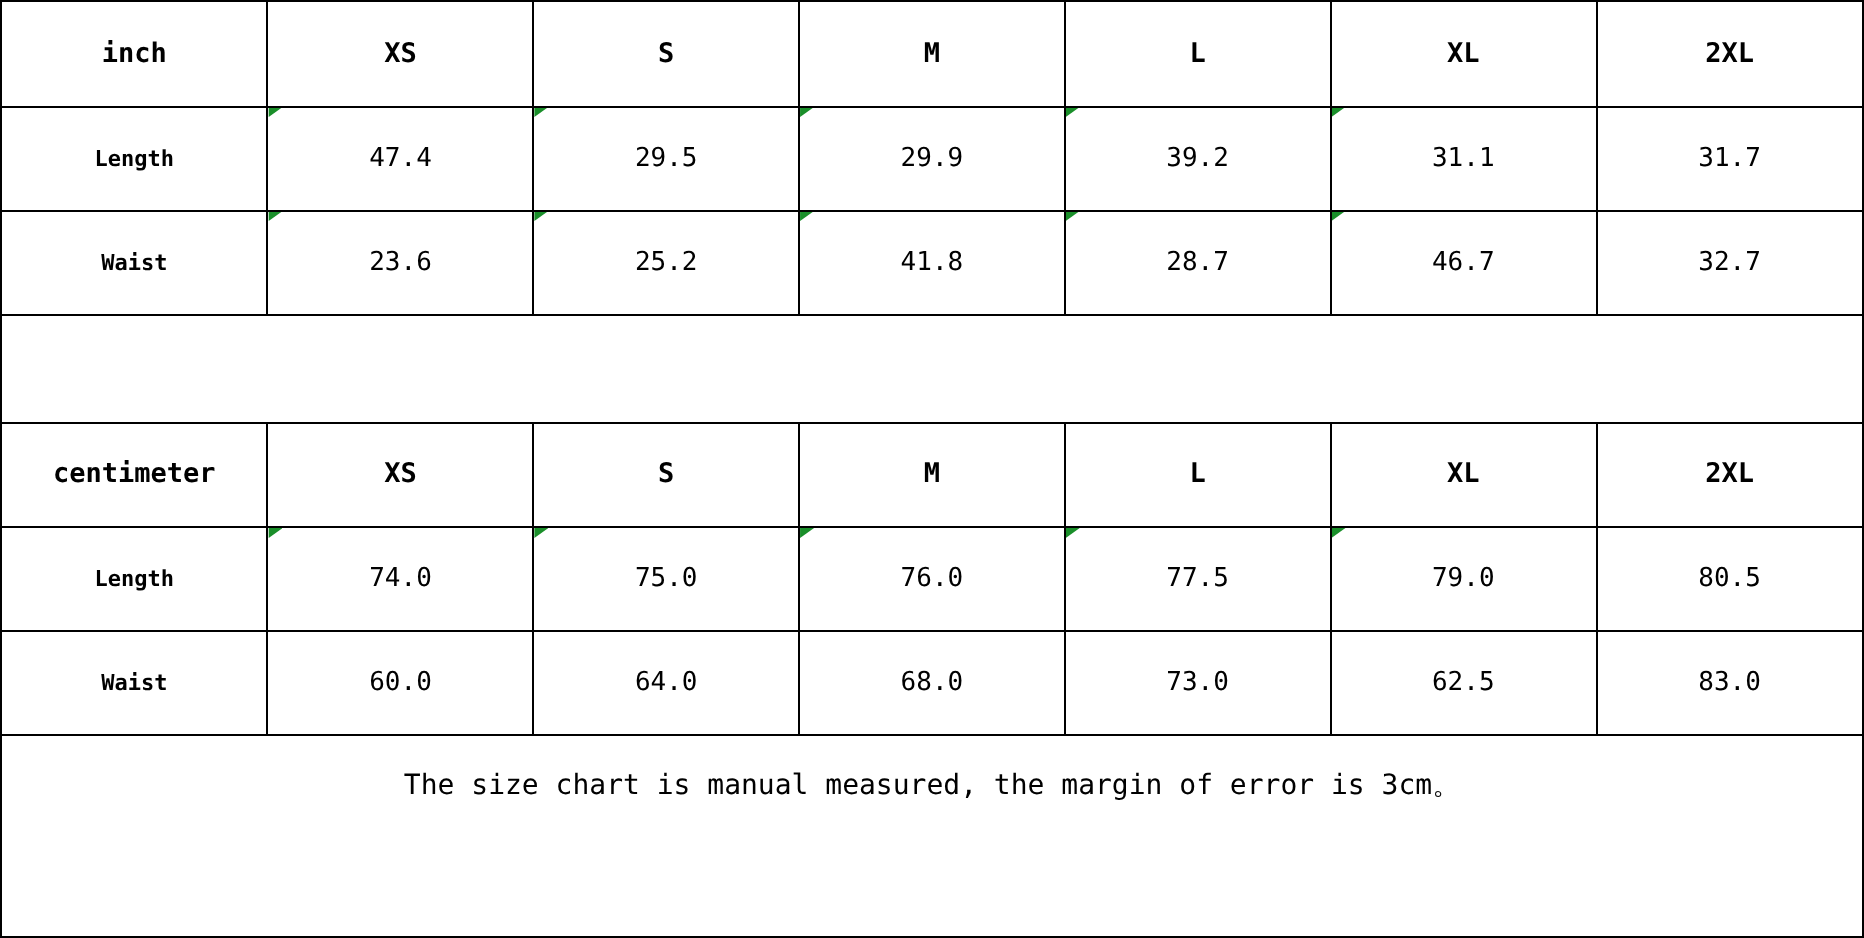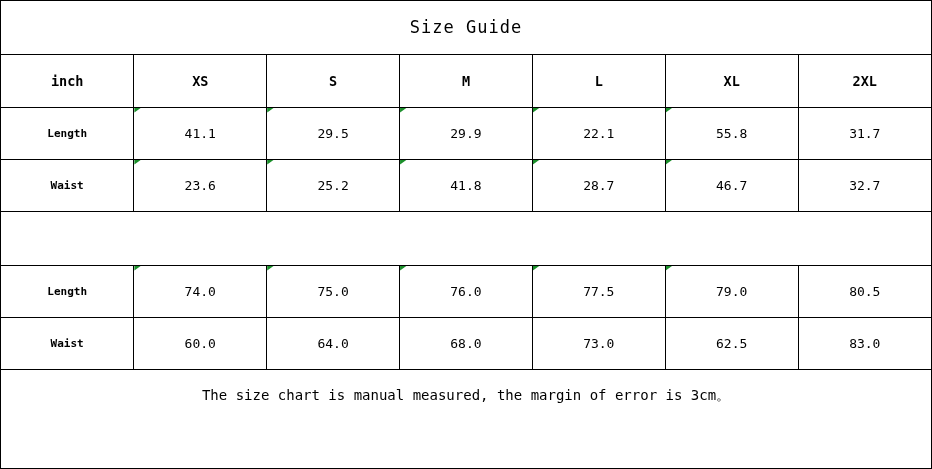--- a/index.html
+++ b/index.html
@@ -78,58 +78,66 @@
     height: 5px;
     background: #1a8f2a;
     clip-path: polygon(0 0, 100% 0, 0 100%);
   }
 </style>
 </head>
 <body>
 
 <div id="page">
 
-  <div class="title">Size Guide</div>
 
   <table class="size-table">
     <tbody>
         <tr class="hdr-row">
       <td>inch</td>
       <td>XS</td>
       <td>S</td>
       <td>M</td>
       <td>L</td>
       <td>XL</td>
       <td>2XL</td>
     </tr>
     <tr>
       <td class="row-label">Length</td>
-      <td class="mark">41.1</td>
+      <td class="mark">47.4</td>
       <td class="mark">29.5</td>
       <td class="mark">29.9</td>
-      <td class="mark">22.1</td>
-      <td class="mark">55.8</td>
+      <td class="mark">39.2</td>
+      <td class="mark">31.1</td>
       <td>31.7</td>
     </tr>
     <tr>
       <td class="row-label">Waist</td>
       <td class="mark">23.6</td>
       <td class="mark">25.2</td>
       <td class="mark">41.8</td>
       <td class="mark">28.7</td>
       <td class="mark">46.7</td>
       <td>32.7</td>
     </tr>
   </tbody>
     </table>
 
   <div class="spacer"></div>
 
   <table class="size-table">
     <tbody>
+        <tr class="hdr-row">
+      <td>centimeter</td>
+      <td>XS</td>
+      <td>S</td>
+      <td>M</td>
+      <td>L</td>
+      <td>XL</td>
+      <td>2XL</td>
+    </tr>
     <tr>
       <td class="row-label">Length</td>
       <td class="mark">74.0</td>
       <td class="mark">75.0</td>
       <td class="mark">76.0</td>
       <td class="mark">77.5</td>
       <td class="mark">79.0</td>
       <td>80.5</td>
     </tr>
     <tr>

